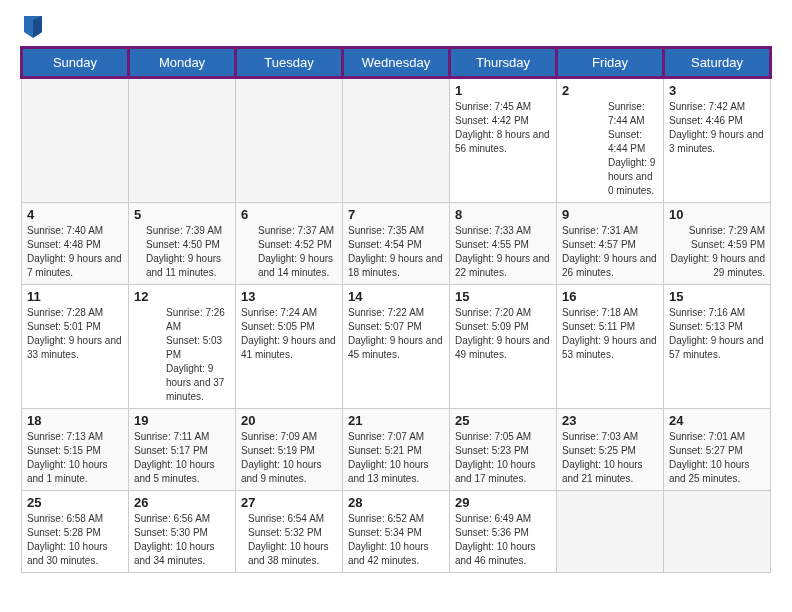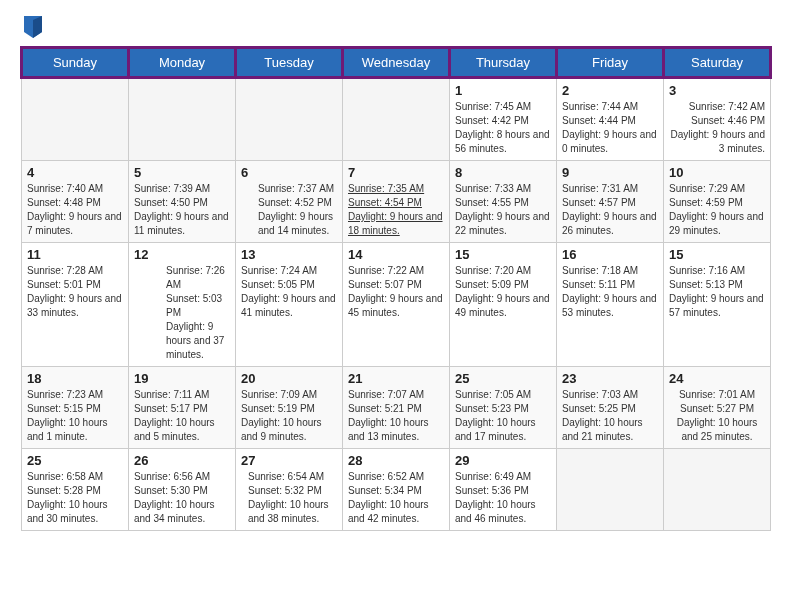--- a/index.html
+++ b/index.html
@@ -136,71 +136,71 @@
           <td class="empty"></td>
           <td class="empty"></td>
           <td>
             <span class="day-num">1</span>
             <div class="day-info" style="white-space: pre-line;">Sunrise: 7:45 AM
 Sunset: 4:42 PM
 Daylight: 8 hours and 56 minutes.</div>
           </td>
           <td>
             <span class="day-num">2</span>
-            <div class="day-info" style="white-space: pre-line;">Sunrise: 7:44 AM
+            <div class="day-info" style="white-space: pre-line; margin-left: 46px;">Sunrise: 7:44 AM
 Sunset: 4:44 PM
 Daylight: 9 hours and 0 minutes.</div>
           </td>
           <td>
             <span class="day-num">3</span>
-            <div class="day-info" style="white-space: pre-line; text-align: right;">Sunrise: 7:42 AM
+            <div class="day-info" style="white-space: pre-line;">Sunrise: 7:42 AM
 Sunset: 4:46 PM
 Daylight: 9 hours and 3 minutes.</div>
           </td>
         </tr>
         <tr>
           <td>
             <span class="day-num">4</span>
             <div class="day-info" style="white-space: pre-line;">Sunrise: 7:40 AM
 Sunset: 4:48 PM
 Daylight: 9 hours and 7 minutes.</div>
           </td>
           <td>
             <span class="day-num">5</span>
-            <div class="day-info" style="white-space: pre-line;">Sunrise: 7:39 AM
+            <div class="day-info" style="white-space: pre-line; margin-left: 12px;">Sunrise: 7:39 AM
 Sunset: 4:50 PM
 Daylight: 9 hours and 11 minutes.</div>
           </td>
           <td>
             <span class="day-num">6</span>
             <div class="day-info" style="white-space: pre-line; margin-left: 17px;">Sunrise: 7:37 AM
 Sunset: 4:52 PM
 Daylight: 9 hours and 14 minutes.</div>
           </td>
           <td>
             <span class="day-num">7</span>
-            <div class="day-info" style="white-space: pre-line; text-decoration: underline;">Sunrise: 7:35 AM
+            <div class="day-info" style="white-space: pre-line;">Sunrise: 7:35 AM
 Sunset: 4:54 PM
 Daylight: 9 hours and 18 minutes.</div>
           </td>
           <td>
             <span class="day-num">8</span>
             <div class="day-info" style="white-space: pre-line;">Sunrise: 7:33 AM
 Sunset: 4:55 PM
 Daylight: 9 hours and 22 minutes.</div>
           </td>
           <td>
             <span class="day-num">9</span>
             <div class="day-info" style="white-space: pre-line;">Sunrise: 7:31 AM
 Sunset: 4:57 PM
 Daylight: 9 hours and 26 minutes.</div>
           </td>
           <td>
             <span class="day-num">10</span>
-            <div class="day-info" style="white-space: pre-line;">Sunrise: 7:29 AM
+            <div class="day-info" style="white-space: pre-line; text-align: right;">Sunrise: 7:29 AM
 Sunset: 4:59 PM
 Daylight: 9 hours and 29 minutes.</div>
           </td>
         </tr>
         <tr>
           <td>
             <span class="day-num">11</span>
             <div class="day-info" style="white-space: pre-line;">Sunrise: 7:28 AM
 Sunset: 5:01 PM
 Daylight: 9 hours and 33 minutes.</div>
@@ -238,21 +238,21 @@
           <td>
             <span class="day-num">15</span>
             <div class="day-info" style="white-space: pre-line;">Sunrise: 7:16 AM
 Sunset: 5:13 PM
 Daylight: 9 hours and 57 minutes.</div>
           </td>
         </tr>
         <tr>
           <td>
             <span class="day-num">18</span>
-            <div class="day-info" style="white-space: pre-line;">Sunrise: 7:23 AM
+            <div class="day-info" style="white-space: pre-line;">Sunrise: 7:13 AM
 Sunset: 5:15 PM
 Daylight: 10 hours and 1 minute.</div>
           </td>
           <td>
             <span class="day-num">19</span>
             <div class="day-info" style="white-space: pre-line;">Sunrise: 7:11 AM
 Sunset: 5:17 PM
 Daylight: 10 hours and 5 minutes.</div>
           </td>
           <td>
@@ -274,21 +274,21 @@
 Daylight: 10 hours and 17 minutes.</div>
           </td>
           <td>
             <span class="day-num">23</span>
             <div class="day-info" style="white-space: pre-line;">Sunrise: 7:03 AM
 Sunset: 5:25 PM
 Daylight: 10 hours and 21 minutes.</div>
           </td>
           <td>
             <span class="day-num">24</span>
-            <div class="day-info" style="white-space: pre-line; text-align: center;">Sunrise: 7:01 AM
+            <div class="day-info" style="white-space: pre-line;">Sunrise: 7:01 AM
 Sunset: 5:27 PM
 Daylight: 10 hours and 25 minutes.</div>
           </td>
         </tr>
         <tr>
           <td>
             <span class="day-num">25</span>
             <div class="day-info" style="white-space: pre-line;">Sunrise: 6:58 AM
 Sunset: 5:28 PM
 Daylight: 10 hours and 30 minutes.</div>

